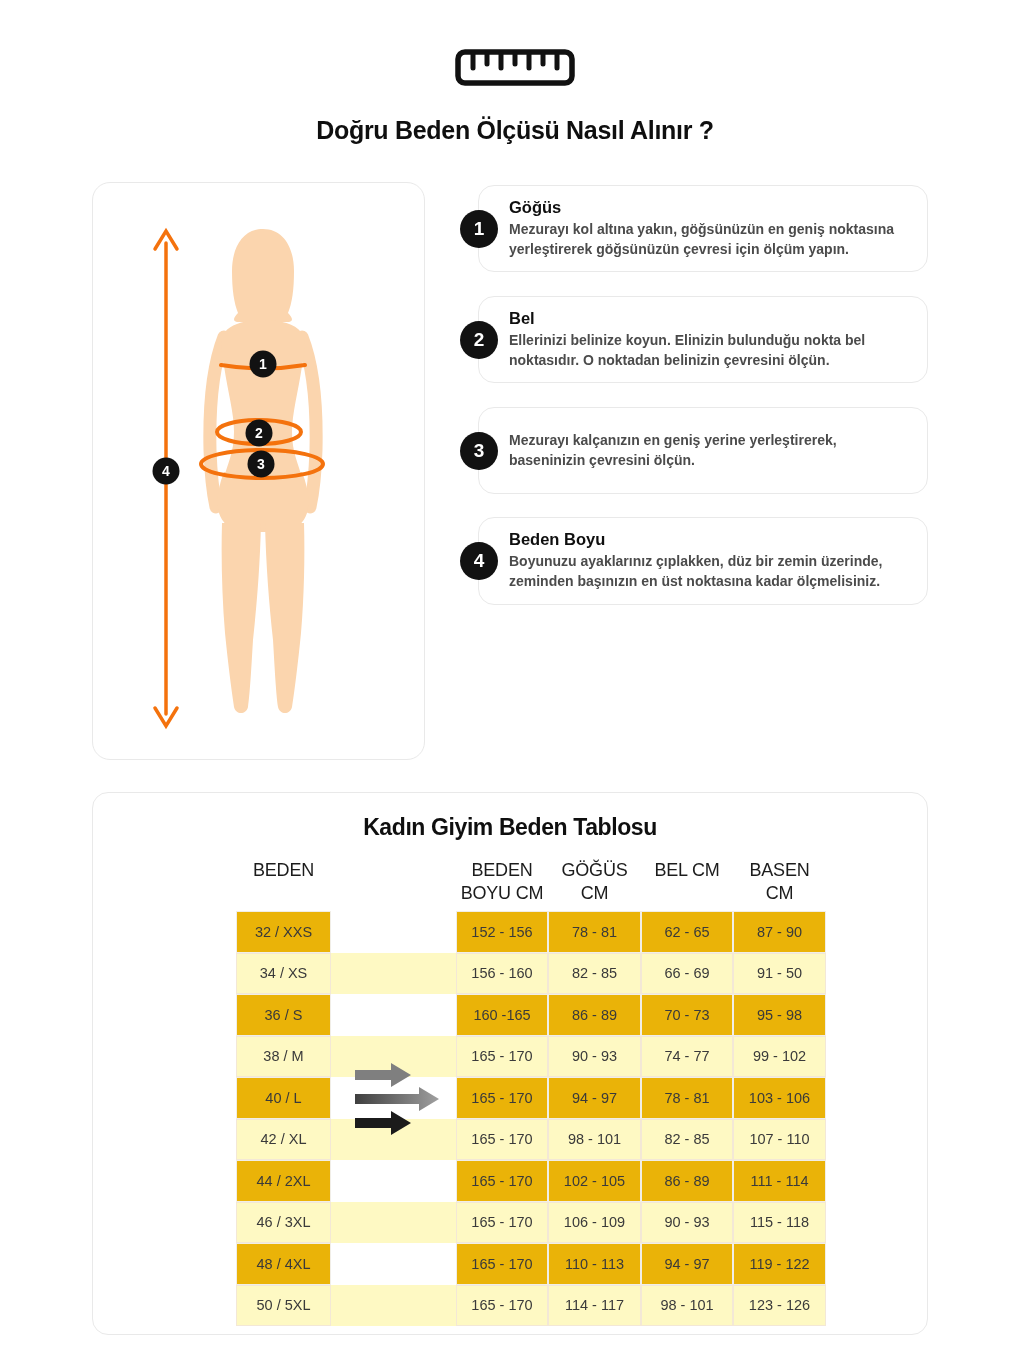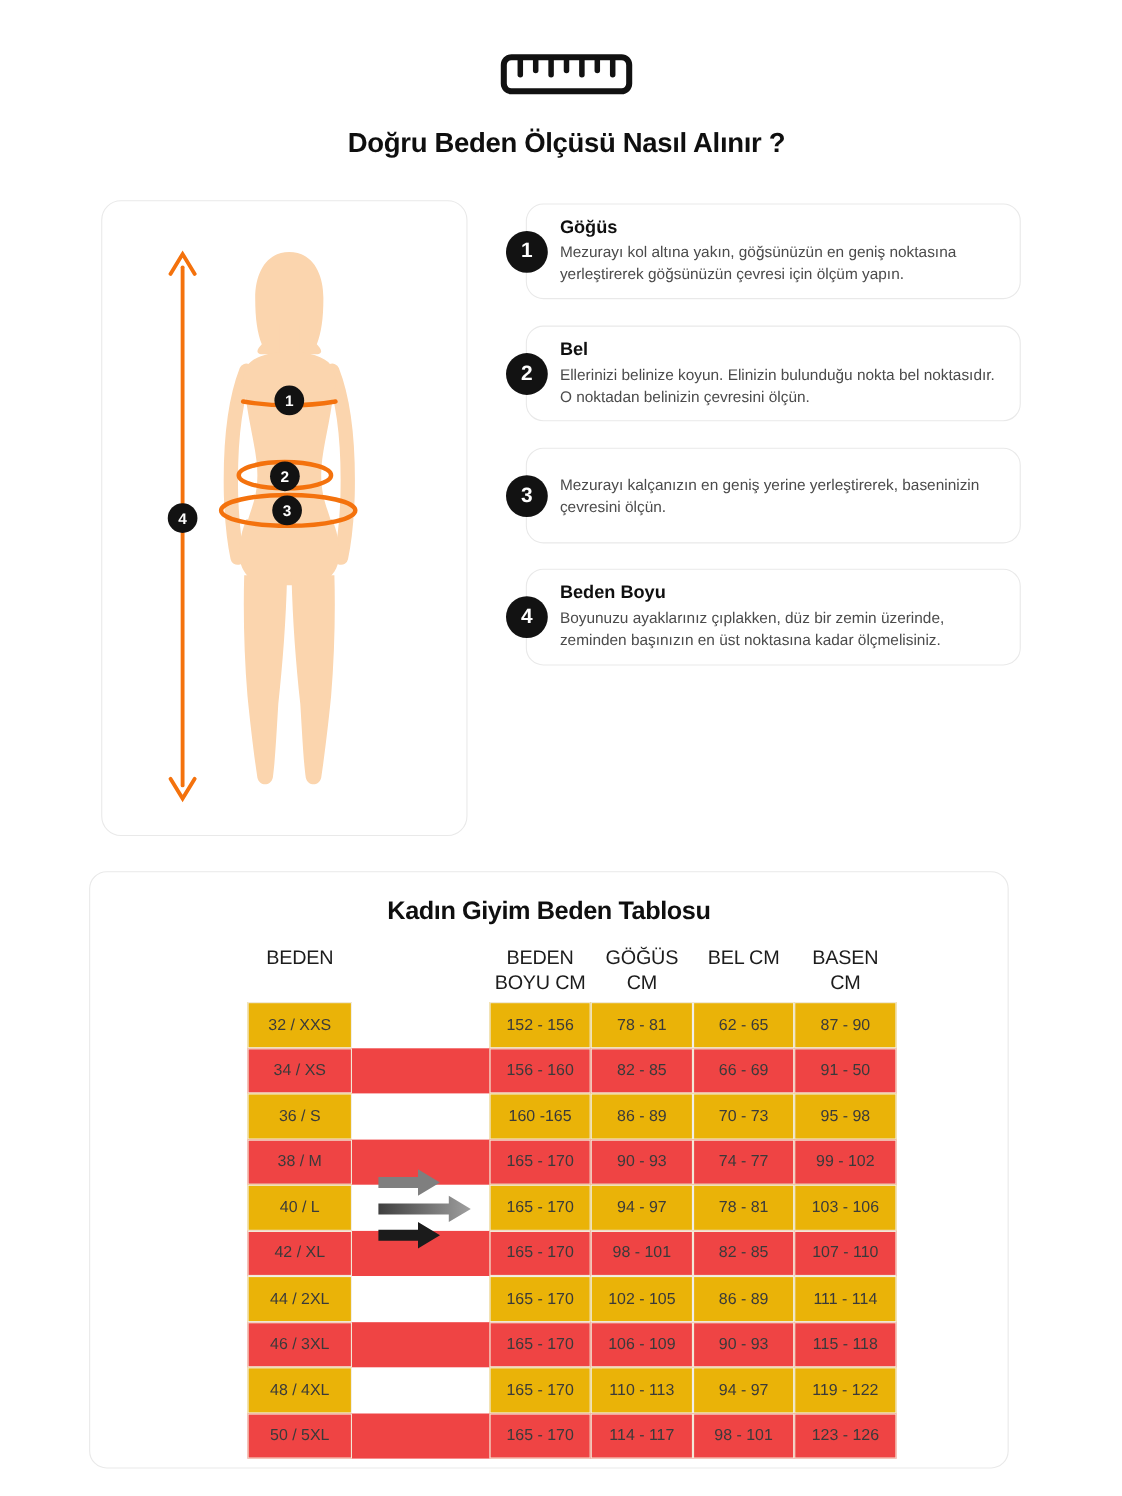--- a/index.html
+++ b/index.html
@@ -23,24 +23,24 @@
     position:absolute;left:478px;width:450px;height:87px;box-sizing:border-box;
     background:#fff;border:1px solid #e9e9e9;border-radius:16px;
     padding:10px 14px 10px 30px;display:flex;flex-direction:column;justify-content:center;
   }
   .info-card .badge{
     position:absolute;left:-19px;top:50%;margin-top:-19px;width:38px;height:38px;
     background:#121212;border-radius:50%;color:#fff;font-size:19px;font-weight:700;
     display:flex;align-items:center;justify-content:center;
   }
   .info-title{font-size:16.5px;font-weight:700;color:#0f0f0f;margin-bottom:3px;}
-  .info-text{font-size:14px;line-height:1.42;color:#4b4b4b;}
+  .info-text{font-size:14px;line-height:1.42;color:#4b4b4b;font-weight:bold;}
   
   .table-card{
-    position:absolute;left:81px;top:792px;width:836px;height:543px;box-sizing:border-box;
+    position:absolute;left:92px;top:792px;width:836px;height:543px;box-sizing:border-box;
     background:#fff;border:1px solid #e9e9e9;border-radius:16px;
   }
   .table-title{
     text-align:center;margin-top:21px;font-size:23px;font-weight:700;
     letter-spacing:-0.4px;color:#0f0f0f;
   }
   .t-grid{margin:14px 0 0 143px;width:590px;}
   .t-head,.t-row{
     display:grid;grid-template-columns:95px 125px 92px 93px 92px 93px;
   }
@@ -49,21 +49,21 @@
     text-align:center;font-size:18px;letter-spacing:-0.2px;color:#1c1c1c;
     padding:4px 2px;line-height:1.25;
   }
   .t-row{height:41.5px;}
   .cell{
     display:flex;align-items:center;justify-content:center;
     font-size:14.5px;color:#3a3a3a;background:#eab308;
     border:1px solid #f1eee7;box-sizing:border-box;
   }
   .spacer{border:none;background:transparent;}
-  .t-row.stripe .cell{background:#ef4444;border-color:#f3e8d6;}
+  .t-row.stripe .cell{background:#fef9c3;border-color:#f3e8d6;}
   .arrows-wrap{position:absolute;left:260px;top:268px;}
 </style>
 </head>
 <body>
 
 <div class="page">
 
   <div class="ruler-wrap">
     <svg width="122" height="40" viewBox="0 0 122 40">
       <rect x="4" y="4" width="114" height="31" rx="7" fill="none" stroke="#111" stroke-width="5.5"></rect>

